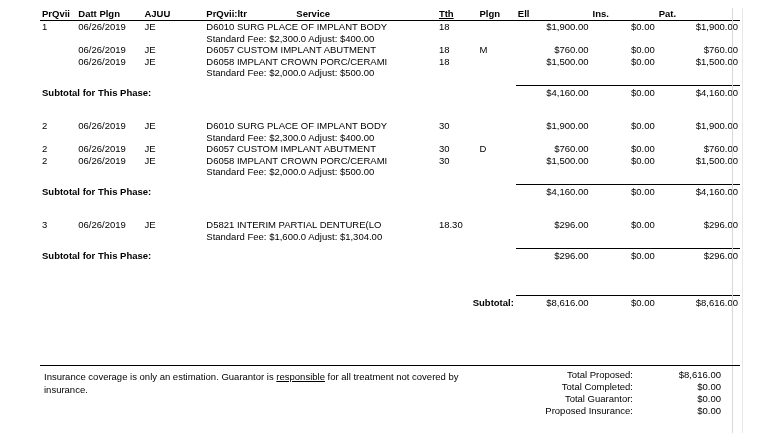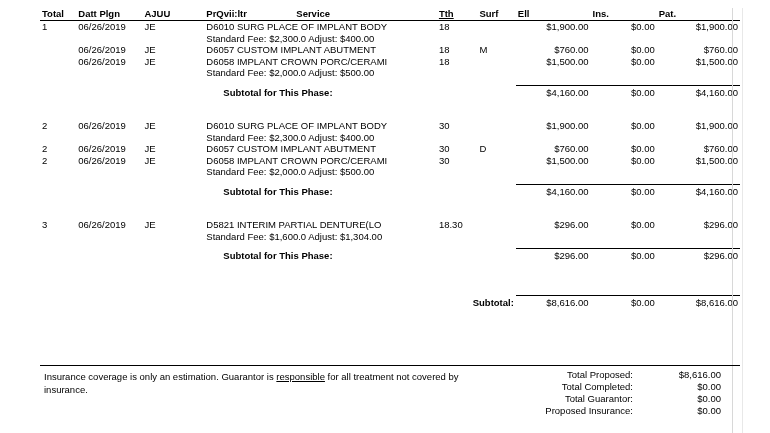--- a/index.html
+++ b/index.html
@@ -74,21 +74,21 @@
   td.num { text-align: right; }
   td.sub-note {
     padding-left: 14px;
     font-size: 9.5px;
     margin-left: 16px;
   }
   .row-gap td { height: 11px; }
   .small-gap td { height: 6px; }
 
   .subtotal-label {
-    text-align: center;
+    text-align: left;
     font-weight: bold;
     padding-right: 6px;
   }
   .rule-top td {
     border-top: 1px solid #000;
     height: 1px;
     padding: 0;
     font-size: 0;
     line-height: 0;
   }
@@ -155,30 +155,30 @@
         <col class="col-prov">
         <col class="col-serv">
       <col class="col-tth">
         <col class="col-surf">
         <col class="col-fee">
         <col class="col-ins">
         <col class="col-pat">
     </colgroup>
     <thead>
       <tr>
-        <th class="col-phase">Total</th>
+        <th class="col-phase">PrQvii</th>
         <th class="col-date">Datt Plgn</th>
         <th class="col-prov">
           <span>AJUU</span>
         </th>
         <th class="col-serv">
           <span style="display:inline-block;width:90px">PrQvii:ltr</span><span>Service</span>
         </th>
         <th class="col-tth">Tth</th>
-        <th class="col-surf">Surf</th>
+        <th class="col-surf">Plgn</th>
         <th class="col-fee">Ell</th>
         <th class="col-ins">Ins.</th>
         <th class="col-pat">Pat.</th>
       </tr>
     </thead>
     <tbody>
 
       <tr>
         <td>1</td>
         <td>06/26/2019</td>

